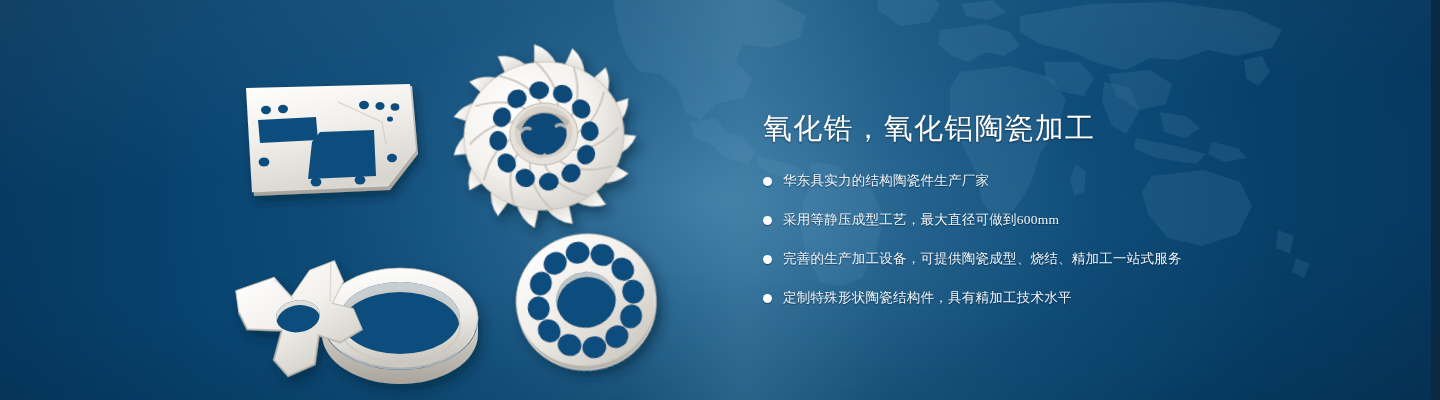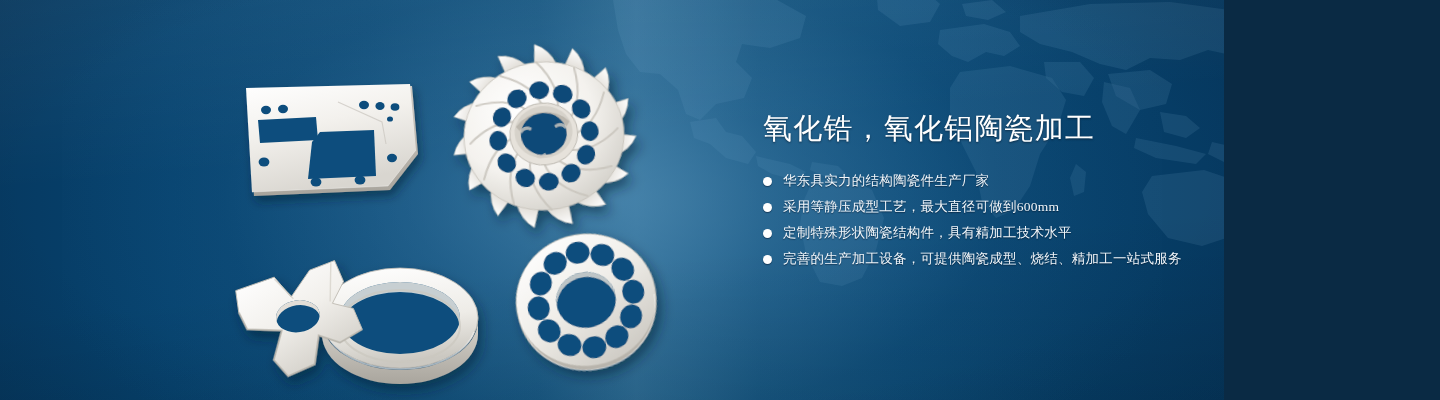--- a/index.html
+++ b/index.html
@@ -2,21 +2,21 @@
 <html><head>
 <meta charset="utf-8">
 <style>
   html, body {
     margin: 0;
     padding: 0;
     background: #0a2a44;
   }
   .banner {
     position: relative;
-    width: 1224px;
+    width: 1431px;
     height: 400px;
     overflow: hidden;
     font-family: "Liberation Sans", "DejaVu Sans", sans-serif;
     background: #07436f;
   }
 
   
   .bg-base {
     position: absolute;
     inset: 0;
@@ -113,21 +113,21 @@
     display: flex;
     align-items: center;
     height: 22px;
     margin-bottom: 0px;
     font-size: 13.5px;
     color: #f2f7fb;
     letter-spacing: 0.25px;
     text-shadow: 0 1px 1px rgba(0,16,34,0.55);
     white-space: nowrap;
   }
-  .bullets li + li { margin-top: 4px; }
+  .bullets li + li { margin-top: 17px; }
   .dot {
     flex: 0 0 auto;
     width: 9px;
     height: 9px;
     border-radius: 50%;
     background: #ffffff;
     margin-right: 11px;
     box-shadow: 0 1px 1px rgba(0,12,28,0.45);
   }
 </style>
@@ -402,22 +402,22 @@
       <li>
         <span class="dot"></span>
         <span>华东具实力的结构陶瓷件生产厂家</span>
       </li>
       <li>
         <span class="dot"></span>
         <span>采用等静压成型工艺，最大直径可做到600mm</span>
       </li>
       <li>
         <span class="dot"></span>
-        <span>定制特殊形状陶瓷结构件，具有精加工技术水平</span>
+        <span>完善的生产加工设备，可提供陶瓷成型、烧结、精加工一站式服务</span>
       </li>
       <li>
         <span class="dot"></span>
-        <span>完善的生产加工设备，可提供陶瓷成型、烧结、精加工一站式服务</span>
+        <span>定制特殊形状陶瓷结构件，具有精加工技术水平</span>
       </li>
     </ul>
   </div>
 
 </div>
 
 </body></html>

